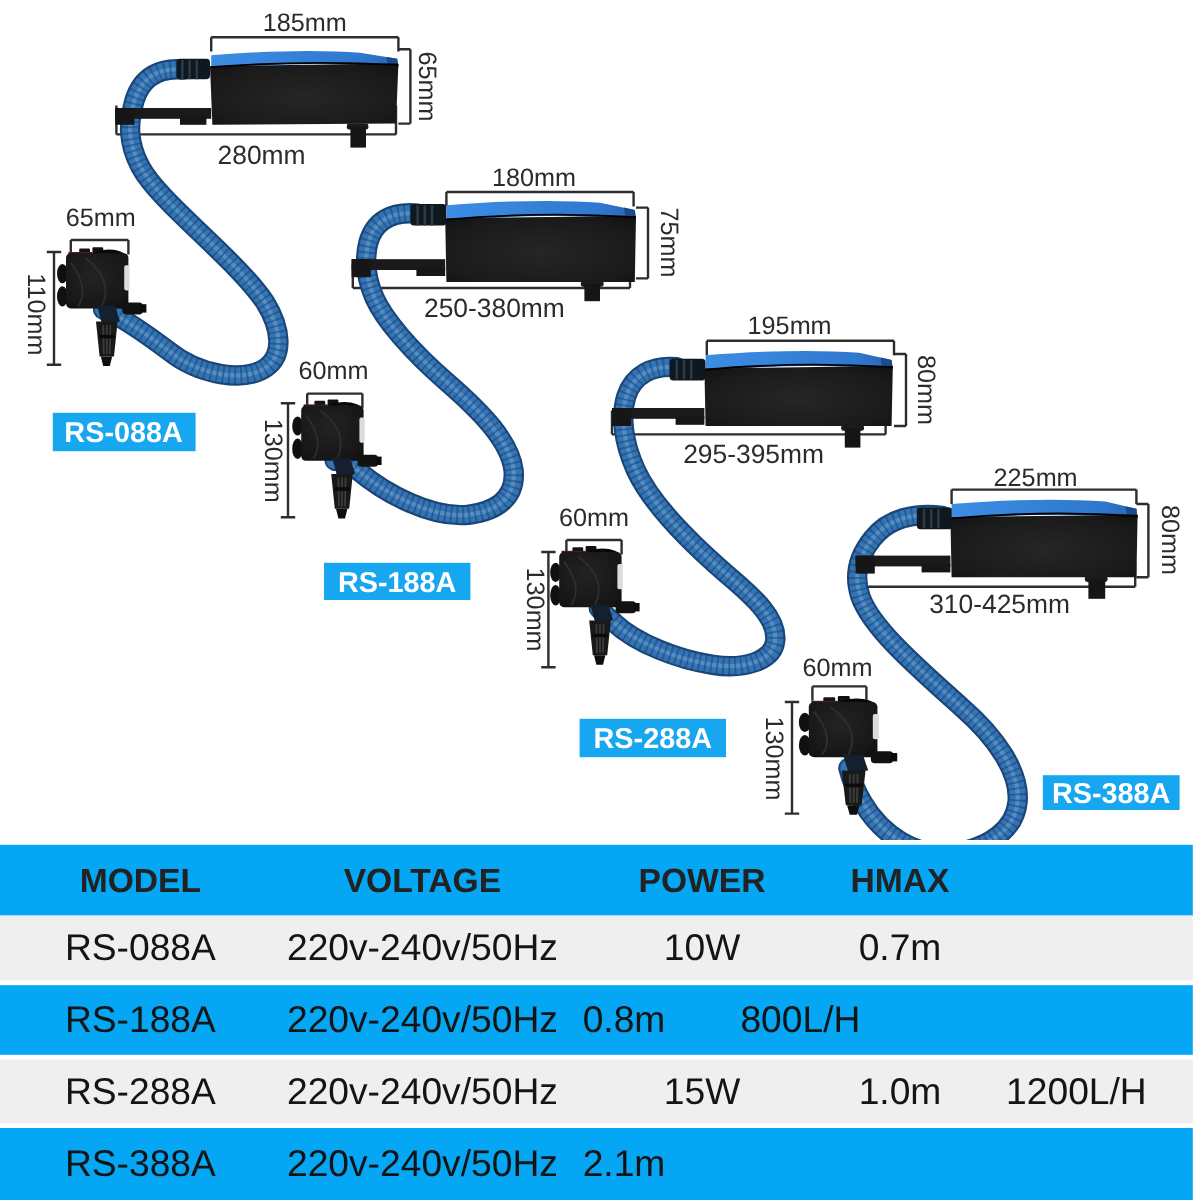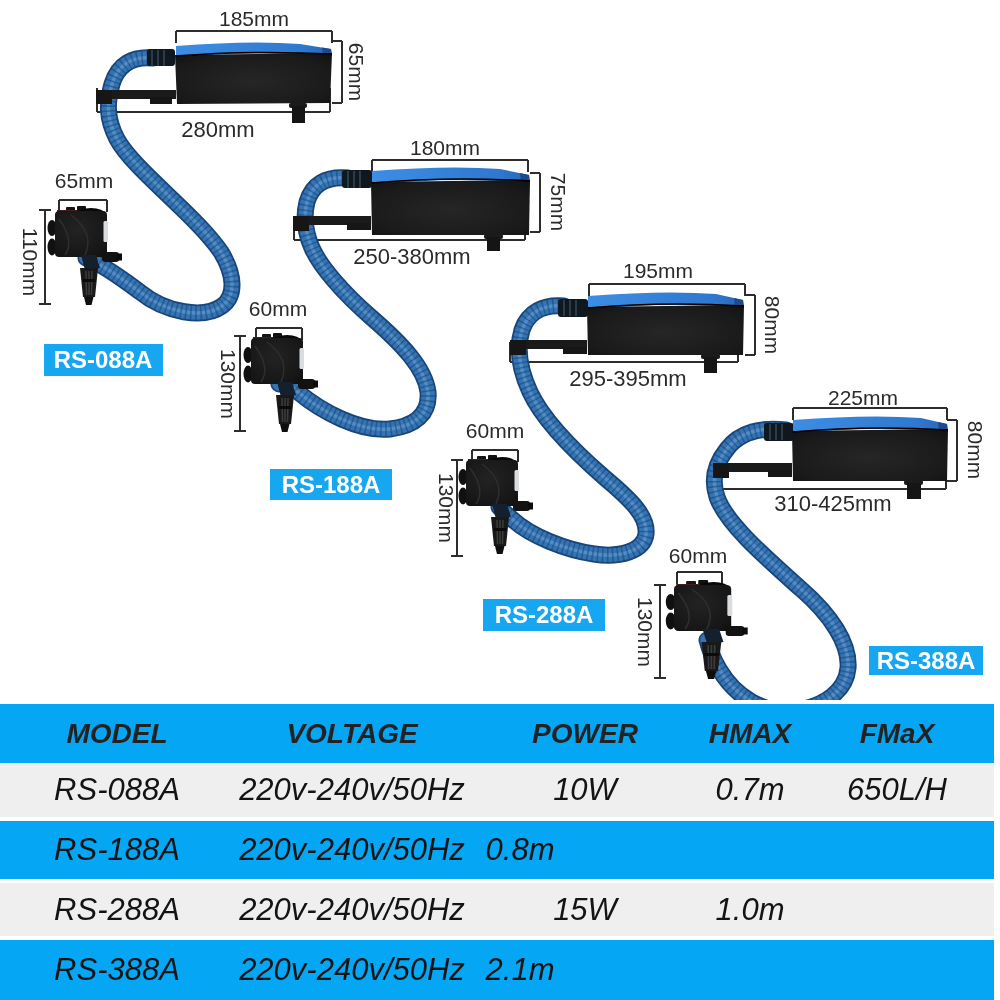--- a/index.html
+++ b/index.html
@@ -7,21 +7,21 @@
 #art{position:absolute;left:0;top:0;}
 .dim{fill:#2b2b2b;font-size:21px;font-family:"Liberation Sans",sans-serif;}
 .dimb{fill:#2b2b2b;font-size:22px;font-family:"Liberation Sans",sans-serif;}
 .lbl{fill:#ffffff;font-size:24px;font-weight:bold;font-family:"Liberation Sans",sans-serif;}
 .dl{stroke:#2d2d2d;stroke-width:2;fill:none;}
 .hA{stroke:#1a4679;stroke-width:17;fill:none;stroke-linecap:round;}
 .hB{stroke:#3574b4;stroke-width:13.5;fill:none;stroke-linecap:round;}
 .hC{stroke:#69a3d6;stroke-width:3.5;fill:none;stroke-linecap:round;opacity:.55;}
 .hR{stroke:#16406e;stroke-width:15.5;fill:none;stroke-dasharray:1.6 3.4;opacity:.5;}
 #tbl{position:absolute;left:0;top:704px;width:994px;}
-.row{display:flex;align-items:center;font-style:italic;}
+.row{display:flex;align-items:center;}
 .row div{text-align:center;}
 .c1{width:234px;}.c2{width:236px;}.c3{width:230px;}.c4{width:100px;}.c5{width:194px;}
 .hdr{height:59px;background:#05a6f3;font-weight:bold;font-size:28px;color:#222222;}
 .r{font-size:31px;color:#141414;}
 .g{background:#efefef;}
 .b{background:#05a6f3;}
 </style>
 </head>
 <body>
 <div id="page">
@@ -210,41 +210,41 @@
 <rect x="869" y="646" width="114" height="29" fill="#17a7f0"></rect>
 <text class="lbl" x="926" y="669" text-anchor="middle">RS-388A</text>
 </svg>
 
 <div id="tbl">
  <div class="row hdr">
         <div class="c1">MODEL</div>
         <div class="c2">VOLTAGE</div>
         <div class="c3">POWER</div>
         <div class="c4">HMAX</div>
-        <div class="c5">FMaX</div>
       </div>
  <div class="row r g" style="height:54px;">
         <div class="c1">RS-088A</div>
         <div class="c2">220v-240v/50Hz</div>
         <div class="c3">10W</div>
         <div class="c4">0.7m</div>
-        <div class="c5">650L/H</div>
       </div>
  <div style="height:4px;"></div>
  <div class="row r b" style="height:58px;">
         <div class="c1">RS-188A</div>
         <div class="c2">220v-240v/50Hz</div>
         <div class="c4">0.8m</div>
+        <div class="c5">800L/H</div>
       </div>
  <div style="height:4px;"></div>
  <div class="row r g" style="height:53px;">
         <div class="c1">RS-288A</div>
         <div class="c2">220v-240v/50Hz</div>
         <div class="c3">15W</div>
         <div class="c4">1.0m</div>
+        <div class="c5">1200L/H</div>
       </div>
  <div style="height:4px;"></div>
  <div class="row r b" style="height:60px;">
         <div class="c1">RS-388A</div>
         <div class="c2">220v-240v/50Hz</div>
         <div class="c4">2.1m</div>
       </div>
 </div>
 </div>
 

